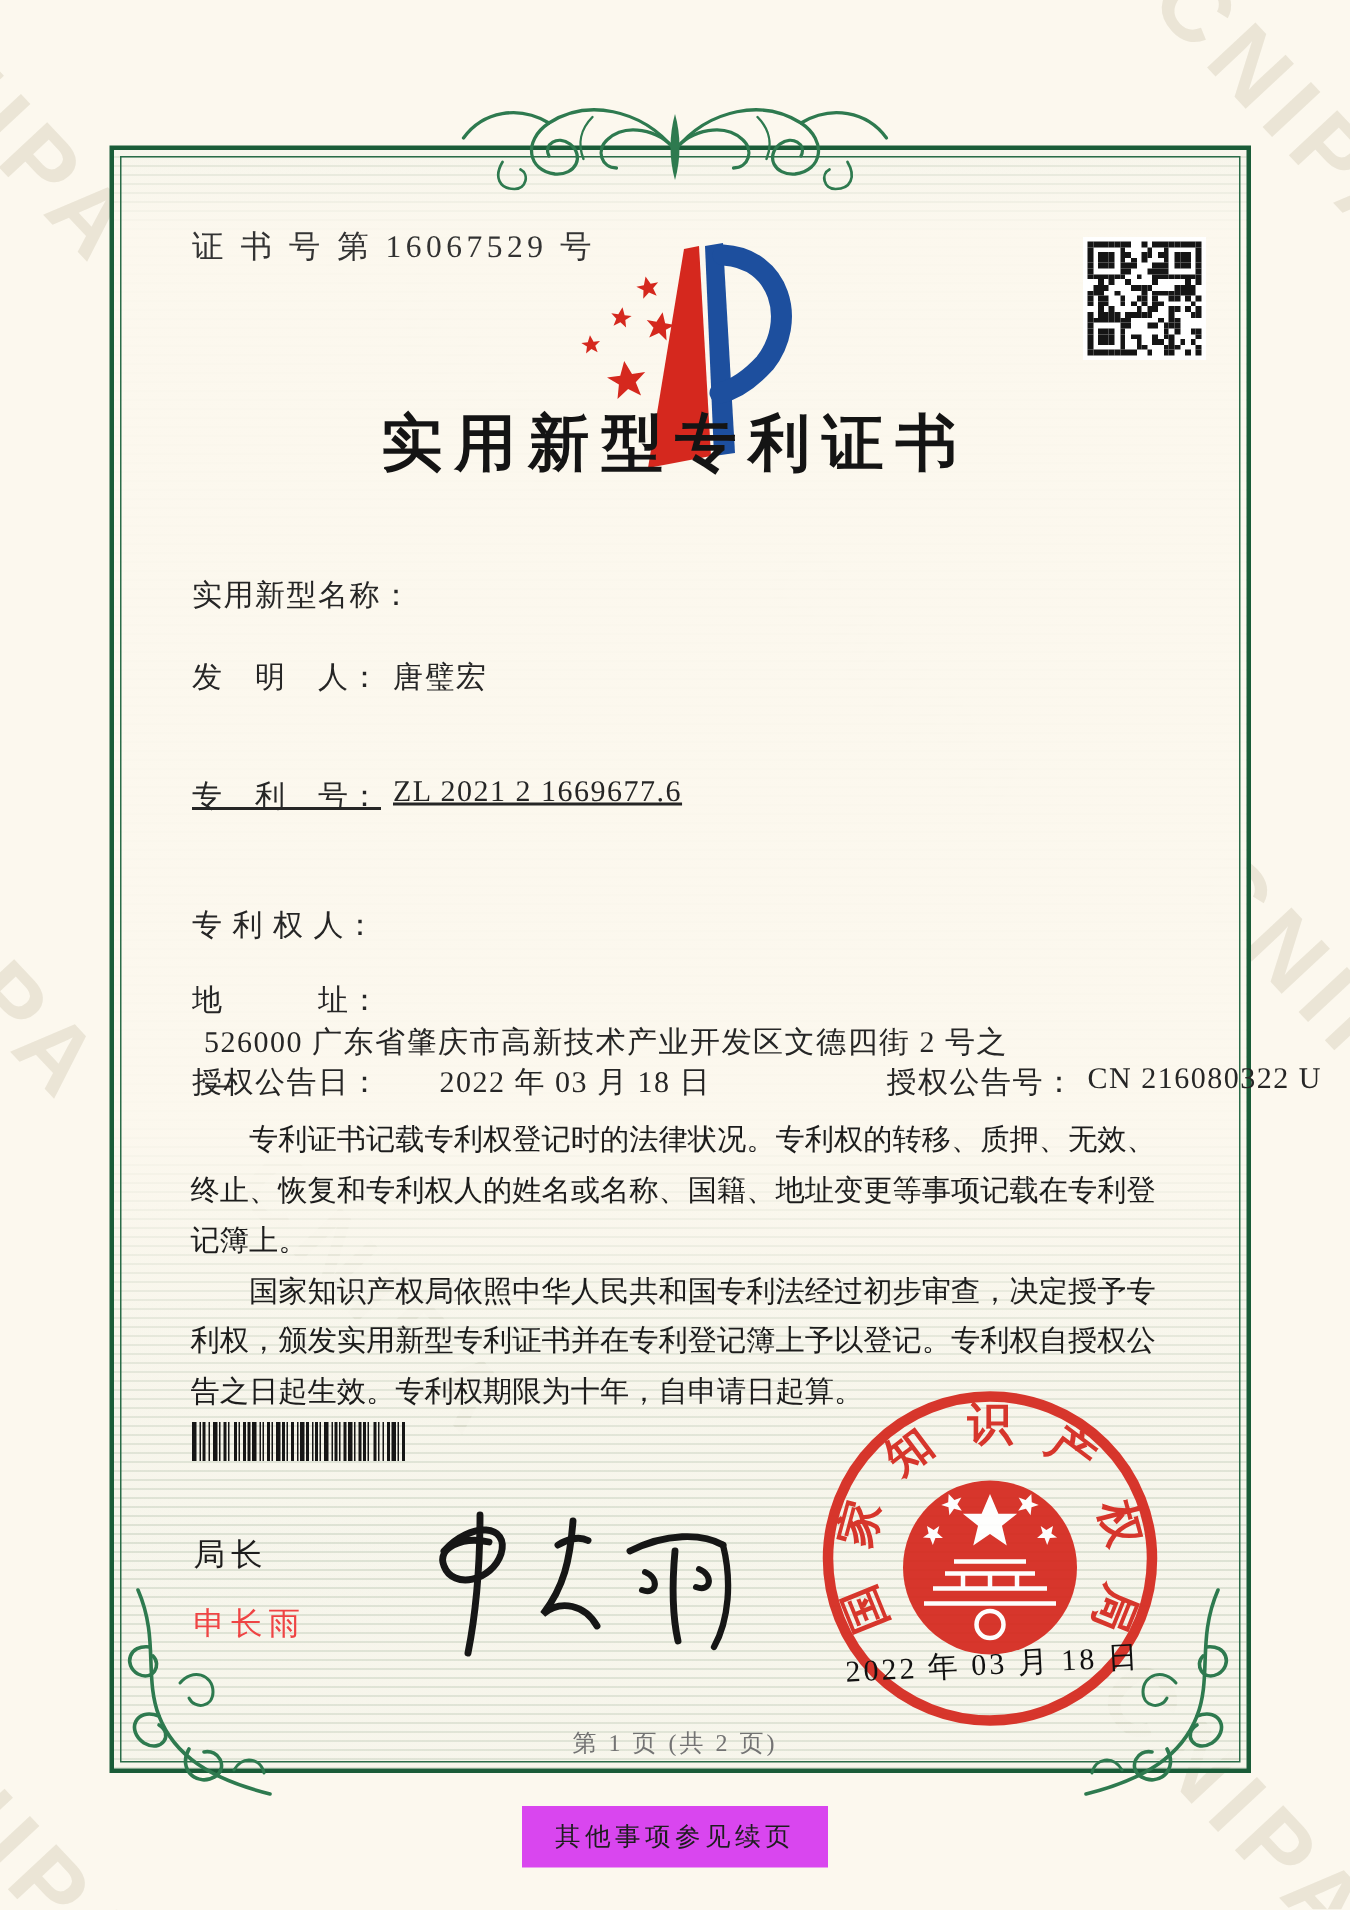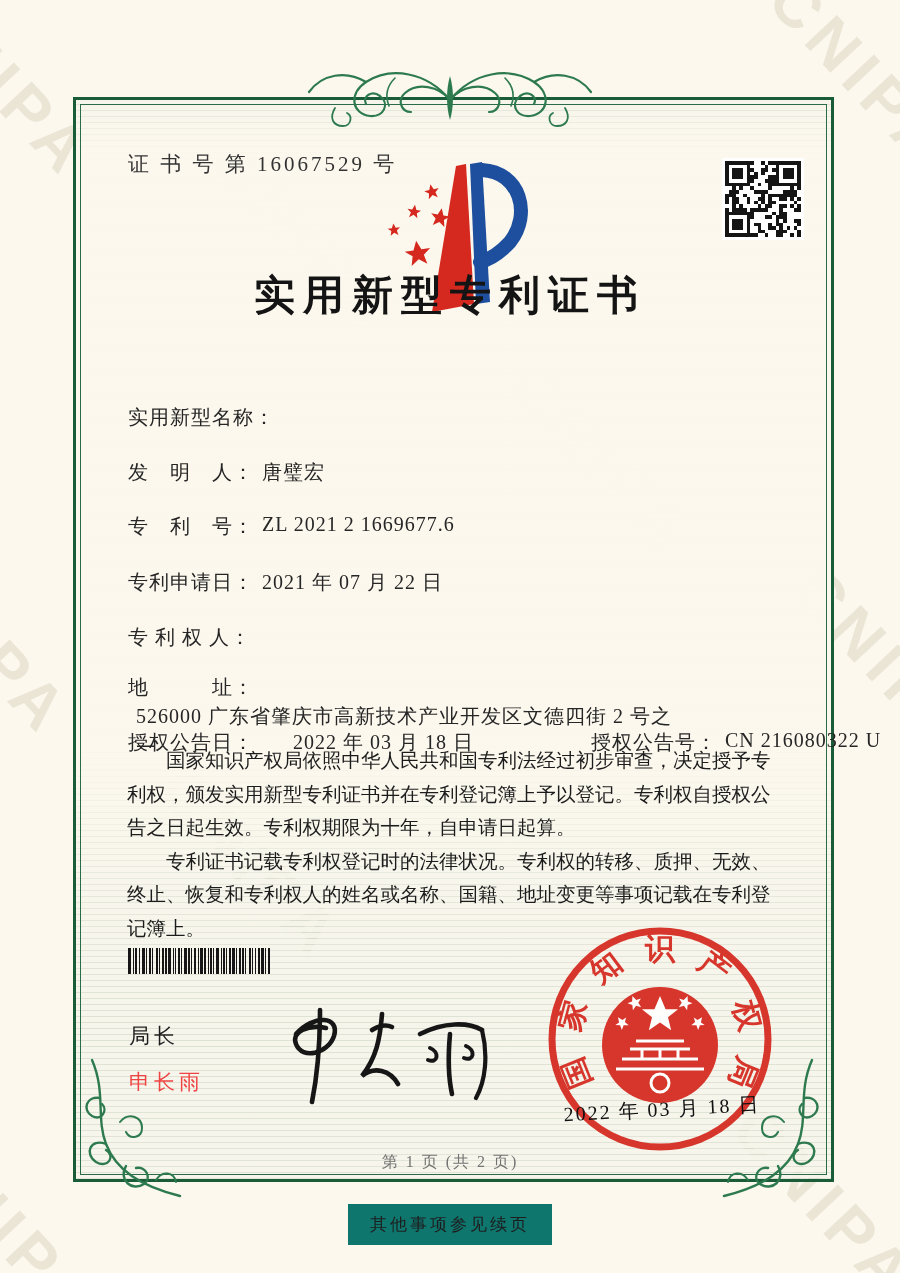--- a/index.html
+++ b/index.html
@@ -39,24 +39,24 @@
   .qr{position:absolute;left:722px;top:158px;width:82px;height:82px;background:#fff;
       display:grid;grid-template-columns:repeat(21,1fr);grid-template-rows:repeat(21,1fr);
       padding:3px;box-sizing:border-box;z-index:4;}
   .qr div{width:100%;height:100%;}
   .qr .on{background:#151515;}
   .logo{position:absolute;left:368px;top:152px;z-index:4;}
   .title{position:absolute;left:0;top:268px;width:100%;text-align:center;font-size:41px;
          font-weight:bold;letter-spacing:8px;color:#141414;z-index:4;}
 
   
-  .row{position:absolute;left:128px;display:flex;font-size:20px;color:#262626;z-index:4;margin-top:21px;}
+  .row{position:absolute;left:128px;display:flex;font-size:20px;color:#262626;z-index:4;}
   .row .lab{white-space:pre;letter-spacing:1px;}
   .row .val{margin-left:8px;letter-spacing:1px;}
-  .r1{top:383px;} .r2{top:438px;font-family:Liberation Serif, serif;} .r3{top:492px;} .r4{top:548px;} .r5{top:603px;}
+  .r1{top:383px;} .r2{top:438px;font-family:Liberation Serif, serif;} .r3{top:517px;text-decoration:underline;} .r4{top:548px;} .r5{top:603px;}
   .r6{top:653px;flex-direction:column;} .r6 .val{width:540px;line-height:31px;}
   .r7{top:708px;gap:31px;}
   .r7 .group2{margin-left:86px;display:flex;}
 
   
   .body-text{position:absolute;left:127px;top:744px;width:650px;font-size:19.5px;
              line-height:33.5px;color:#1c1c1c;z-index:4;}
   .body-text p{margin:0;text-indent:2em;}
 
   
@@ -72,21 +72,21 @@
 
   
   .seal{position:absolute;left:543px;top:922px;width:234px;height:234px;opacity:0.93;z-index:5;}
   .seal-date{position:absolute;left:552px;top:1096px;width:220px;text-align:center;font-size:20px;
              letter-spacing:2px;color:#111;transform:rotate(-3deg);z-index:6;}
 
   
   .page-number{position:absolute;left:0;top:1152px;width:100%;text-align:center;font-size:16px;
                letter-spacing:2px;color:#737373;z-index:4;}
   .continuation{position:absolute;left:50%;top:1204px;transform:translateX(-50%);
-                background:#0f766e;padding:9px 22px;font-size:17px;letter-spacing:3px;
+                background:#d946ef;padding:9px 22px;font-size:17px;letter-spacing:3px;
                 color:#1d1d1d;z-index:4;}
 </style>
 </head>
 <body>
 
 <div class="page">
 
   <div class="wm wm-1">CNIPA</div>
   <div class="wm wm-2">CNIPA</div>
   <div class="wm wm-3">CNIPA</div>
@@ -612,43 +612,39 @@
     <span class="lab">实用新型名称：</span>
   </div>
   <div class="row r2">
     <span class="lab">发　明　人：</span>
     <span class="val">唐璧宏</span>
   </div>
   <div class="row r3">
     <span class="lab">专　利　号：</span>
     <span class="val">ZL 2021 2 1669677.6</span>
   </div>
-  <div class="row r4">
-    <span class="lab">专利申请日：</span>
-    <span class="val">2021 年 07 月 22 日</span>
-  </div>
   <div class="row r5">
     <span class="lab">专 利 权 人：</span>
   </div>
   <div class="row r6 addr">
     <span class="lab">地　　　址：</span>
     <span class="val">526000 广东省肇庆市高新技术产业开发区文德四街 2 号之一</span>
   </div>
   <div class="row r7">
     <span class="lab">授权公告日：</span>
     <span class="val">2022 年 03 月 18 日</span>
     <span class="group2">
       <span class="lab">授权公告号：</span>
       <span class="val">CN 216080322 U</span>
     </span>
   </div>
 
   <div class="body-text">
+    <p>专利证书记载专利权登记时的法律状况。专利权的转移、质押、无效、终止、恢复和专利权人的姓名或名称、国籍、地址变更等事项记载在专利登记簿上。</p>
     <p>国家知识产权局依照中华人民共和国专利法经过初步审查，决定授予专利权，颁发实用新型专利证书并在专利登记簿上予以登记。专利权自授权公告之日起生效。专利权期限为十年，自申请日起算。</p>
-    <p>专利证书记载专利权登记时的法律状况。专利权的转移、质押、无效、终止、恢复和专利权人的姓名或名称、国籍、地址变更等事项记载在专利登记簿上。</p>
   </div>
 
   <div class="barcode">
       <span class="bar" style="width: 3px;"></span>
       <span class="space" style="width: 2px;"></span>
       <span class="bar" style="width: 1px;"></span>
       <span class="space" style="width: 1px;"></span>
       <span class="bar" style="width: 2px;"></span>
       <span class="space" style="width: 2px;"></span>
       <span class="bar" style="width: 1px;"></span>

